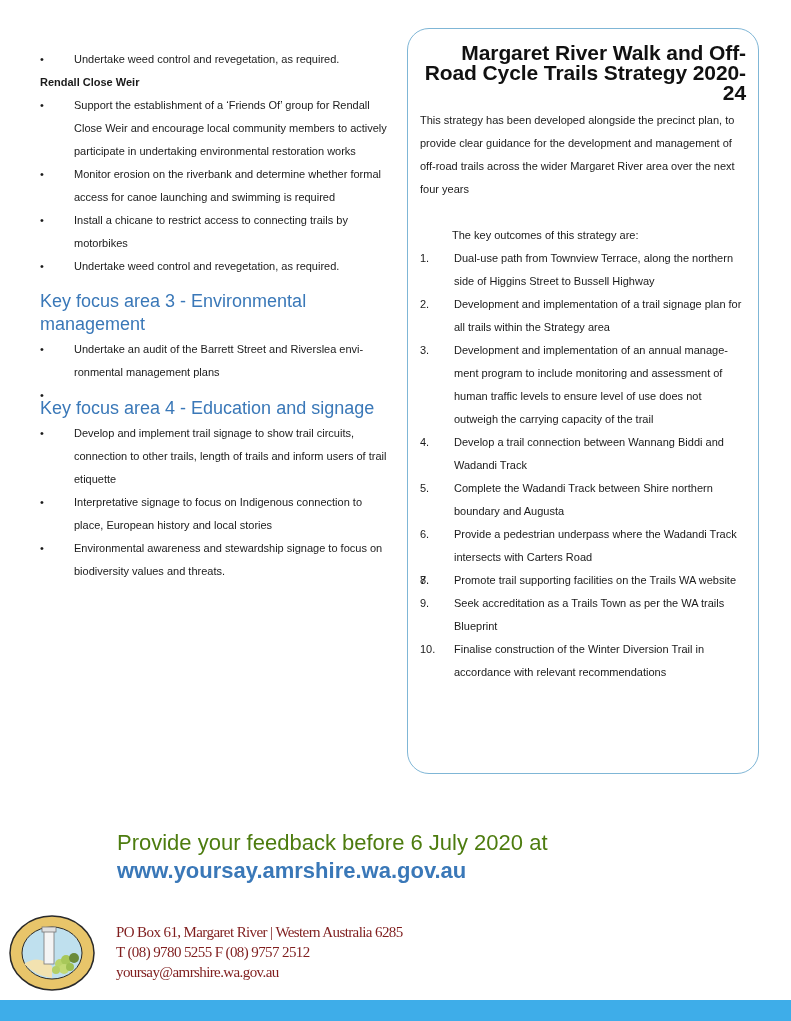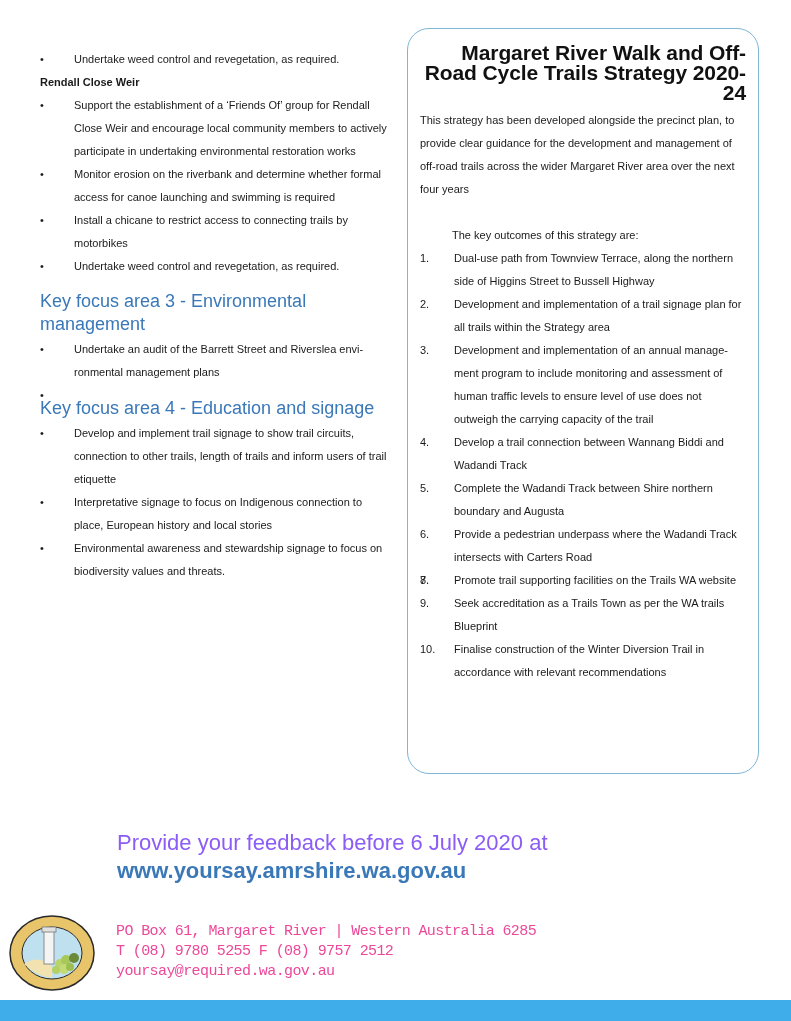--- a/index.html
+++ b/index.html
@@ -21,27 +21,27 @@
       border: 1.5px solid #7fb6d6; border-radius: 22px; padding: 14px 12px 0 12px;
     }
     .box-title { font-size: 21px; font-weight: bold; line-height: 20px; color: #111; letter-spacing: -0.1px; text-align: right; }
     .box-intro { margin-top: 6px; font-size: 11px; line-height: 23px; color: #1a1a1a; }
     .box-lead { margin-top: 23px; font-size: 11px; line-height: 23px; color: #1a1a1a; margin-left: 32px; }
     .num-list { list-style: none; margin-top: 0; }
     .num-item { position: relative; padding-left: 34px; font-size: 11px; line-height: 23px; color: #1a1a1a; }
     .num-item .num { position: absolute; left: 0; top: 0; }
 
     .cta { position: absolute; left: 117px; top: 829px; }
-    .cta-line1 { font-size: 22px; line-height: 28px; color: #8b5cf6; }
+    .cta-line1 { font-size: 22px; line-height: 28px; color: #4d7c0f; }
     .cta-line2 { font-size: 22px; line-height: 28px; color: #3a78b8; font-weight: bold; }
 
     .footer-contact { position: absolute; left: 0; top: 912px; width: 791px; height: 85px; }
     .logo { position: absolute; left: 8px; top: 2px; width: 88px; height: 78px; }
     .contact-lines { position: absolute; left: 116px; top: 10px; }
-    .contact-line { font-size: 15px; line-height: 20px; color: #ec4899; font-family: Liberation Mono, monospace; letter-spacing: -0.6px; }
+    .contact-line { font-size: 15px; line-height: 20px; color: #7f1d1d; font-family: Liberation Serif, serif; letter-spacing: -0.6px; }
 
     .footer-bar { position: absolute; left: 0; top: 1000px; width: 791px; height: 21px; background: #3eade9; }
   </style>
 </head>
 <body>
 
 <div class="left-col">
   <ul class="bullet-list">
     <li class="bullet-item">
       <span class="bullet">•</span>
@@ -130,17 +130,17 @@
     <circle cx="52" cy="50" r="5" fill="#b9d46a"></circle>
     <circle cx="58" cy="46" r="5" fill="#a8c85a"></circle>
     <circle cx="56" cy="55" r="5" fill="#c3da75"></circle>
     <circle cx="48" cy="56" r="4" fill="#b4cf66"></circle>
     <circle cx="62" cy="53" r="4" fill="#9dbf52"></circle>
     <circle cx="66" cy="44" r="5" fill="#6a8a3a"></circle>
   </svg>
   <div class="contact-lines">
     <div class="contact-line">PO Box 61, Margaret River | Western Australia 6285</div>
     <div class="contact-line">T (08) 9780 5255 F (08) 9757 2512</div>
-    <div class="contact-line">yoursay@required.wa.gov.au</div>
+    <div class="contact-line">yoursay@amrshire.wa.gov.au</div>
   </div>
 </div>
 
 <div class="footer-bar"></div>
 
 </body></html>

